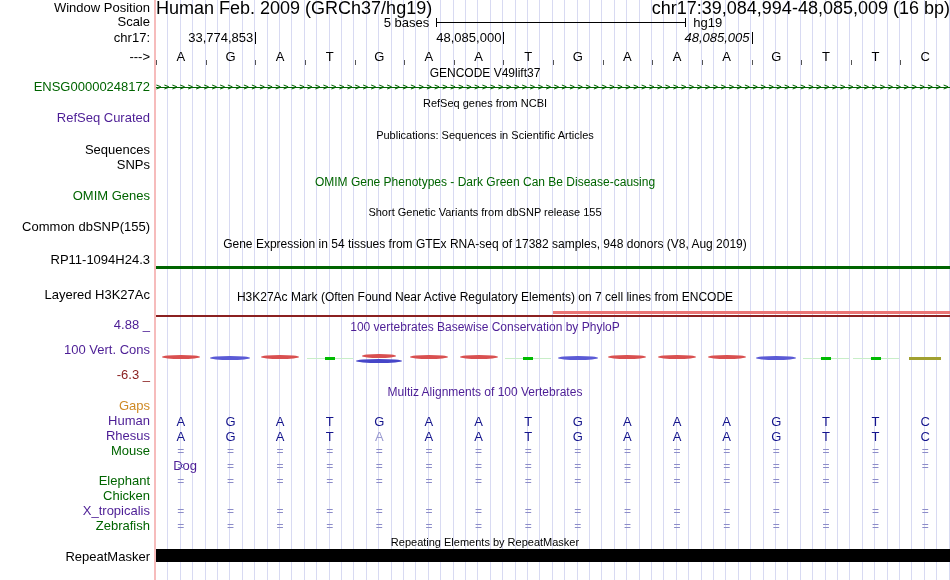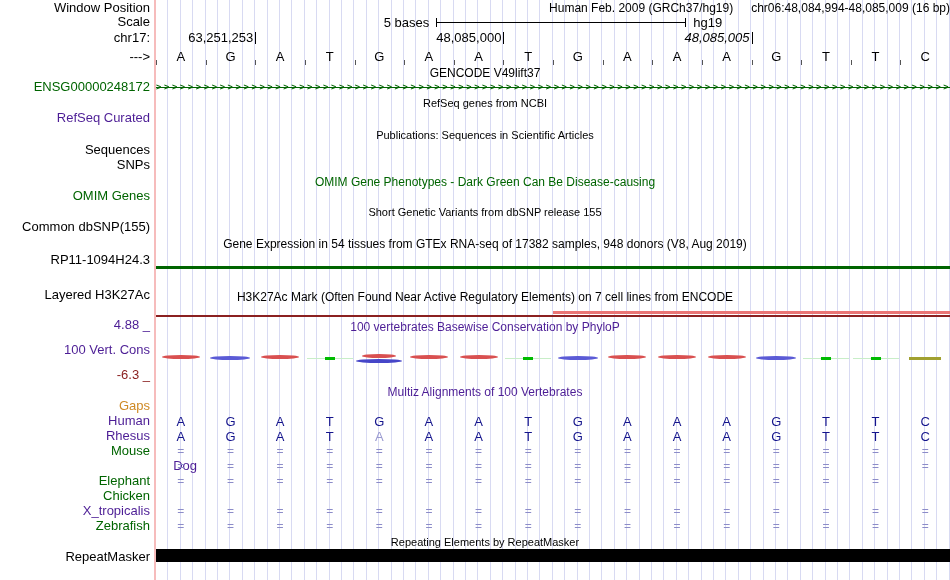--- a/index.html
+++ b/index.html
@@ -7,21 +7,21 @@
        font-family:"Liberation Sans",sans-serif;overflow:hidden;color:#000;}
   .stage{position:absolute;inset:0;}
   .track-bg{position:absolute;left:156px;top:0;width:794px;height:580px;
     background:repeating-linear-gradient(to right,transparent 0px,transparent 11.4px,#d8daf2 11.4px,#d8daf2 12.4px);}
   .pink-line{position:absolute;left:154px;top:0;width:2px;height:580px;background:#f6bcbc;}
   .llabel{position:absolute;left:0;width:150px;text-align:right;font-size:13px;line-height:14px;white-space:nowrap;}
   .clabel{position:absolute;left:156px;width:658px;text-align:center;line-height:14px;white-space:nowrap;}
   .sm{font-size:11px;} .md{font-size:12px;}
   .c-green{color:#006400;} .c-blue{color:#4c1d95;} .c-darkred{color:#8b2020;}
   .c-orange{color:#cf8a25;}
-  .hdr{position:absolute;left:156px;top:1px;width:794px;display:flex;justify-content:flex-end;gap:18px;font-size:12px;line-height:14px;}
+  .hdr{position:absolute;left:156px;top:1px;width:794px;display:flex;justify-content:space-between;gap:18px;font-size:18px;line-height:14px;}
   .scale-row{position:absolute;left:156px;top:16px;width:794px;display:flex;justify-content:center;align-items:center;gap:7px;font-size:13px;line-height:13px;}
   .bracket{width:248px;height:9px;border-left:1px solid #000;border-right:1px solid #000;position:relative;}
   .bracket::after{content:"";position:absolute;left:0;right:0;top:4px;height:1px;background:#000;}
   .ruler-num{position:absolute;top:31px;width:150px;text-align:right;font-size:13px;line-height:14px;white-space:nowrap;}
   .ruler-tick{position:absolute;width:1px;height:12px;background:#000;top:32px;}
   .seq-row{position:absolute;left:156px;top:50px;width:794px;display:flex;}
   .seq-base{width:49.625px;text-align:center;font-size:13px;line-height:14px;}
   .btick{position:absolute;top:60px;width:1px;height:5px;background:#555;}
   .arrow-line{position:absolute;left:156px;top:87px;width:794px;height:1px;background:#006400;}
   .arrows{position:absolute;left:156px;top:81px;width:794px;height:12px;display:flex;justify-content:space-between;
@@ -40,21 +40,21 @@
 </style>
 </head>
 <body>
 
 <div class="stage">
   <div class="track-bg"></div>
   <div class="pink-line"></div>
 
   <div class="hdr">
     <span>Human Feb. 2009 (GRCh37/hg19)</span>
-    <span>chr06:48,084,994-48,085,009 (16 bp)</span>
+    <span>chr17:39,084,994-48,085,009 (16 bp)</span>
   </div>
 
   <div class="scale-row">
     <span>5 bases</span>
     <span class="bracket"></span>
     <span>hg19</span>
   </div>
 
   <div class="llabel" style="top:1px">Window Position</div>
   <div class="llabel" style="top:15px">Scale</div>
@@ -78,21 +78,21 @@
   <div class="clabel sm" style="top:128px">Publications: Sequences in Scientific Articles</div>
   <div class="clabel md c-green" style="top:175px">OMIM Gene Phenotypes - Dark Green Can Be Disease-causing</div>
   <div class="clabel sm" style="top:205px">Short Genetic Variants from dbSNP release 155</div>
   <div class="clabel md" style="top:237px">Gene Expression in 54 tissues from GTEx RNA-seq of 17382 samples, 948 donors (V8, Aug 2019)</div>
   <div class="clabel md" style="top:290px">H3K27Ac Mark (Often Found Near Active Regulatory Elements) on 7 cell lines from ENCODE</div>
   <div class="clabel md c-blue" style="top:320px">100 vertebrates Basewise Conservation by PhyloP</div>
   <div class="clabel md c-blue" style="top:385px">Multiz Alignments of 100 Vertebrates</div>
   <div class="clabel sm" style="top:535px">Repeating Elements by RepeatMasker</div>
 
   <div id="ruler">
-      <div class="ruler-num" style="left: 103.25px;">63,251,253</div>
+      <div class="ruler-num" style="left: 103.25px;">33,774,853</div>
       <div class="ruler-tick" style="left: 255.25px;"></div>
       <div class="ruler-num" style="left: 351.375px;">48,085,000</div>
       <div class="ruler-tick" style="left: 503.375px;"></div>
       <div class="ruler-num" style="left: 599.5px; font-style: italic;">48,085,005</div>
       <div class="ruler-tick" style="left: 751.5px;"></div>
     </div>
   <div class="seq-row" id="seqrow">
       <div class="seq-base">A</div>
       <div class="seq-base">G</div>
       <div class="seq-base">A</div>

